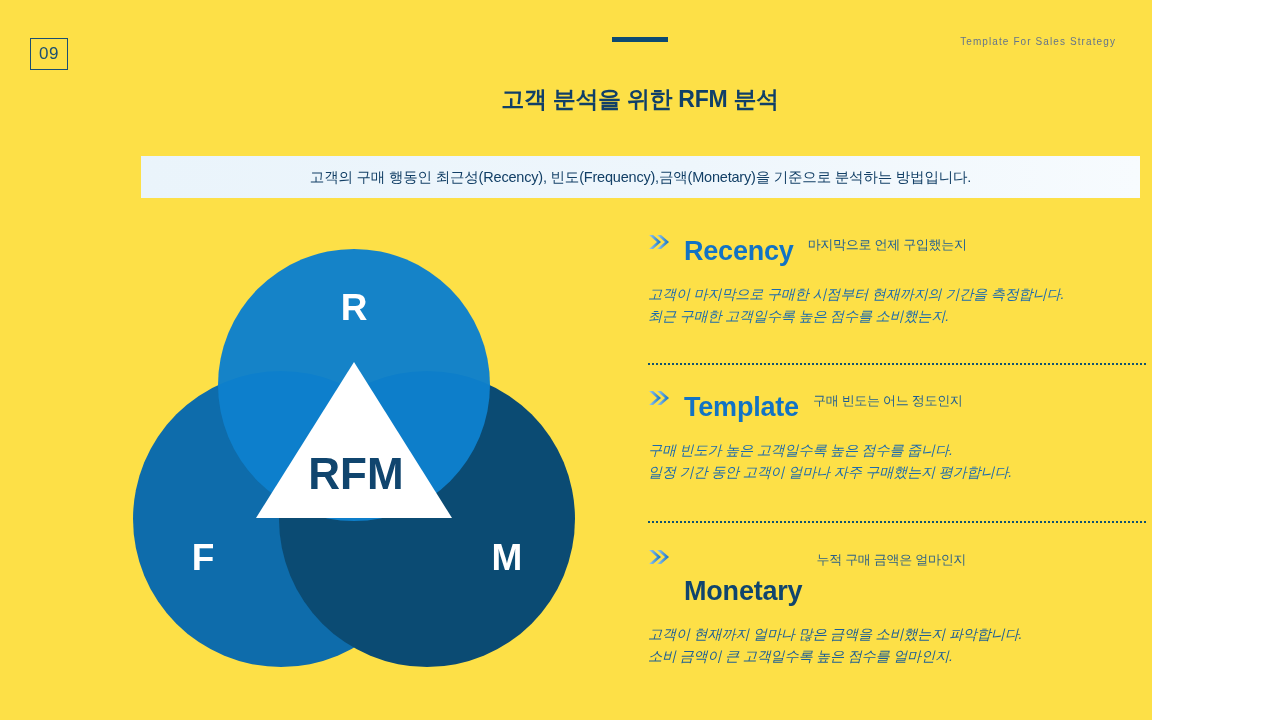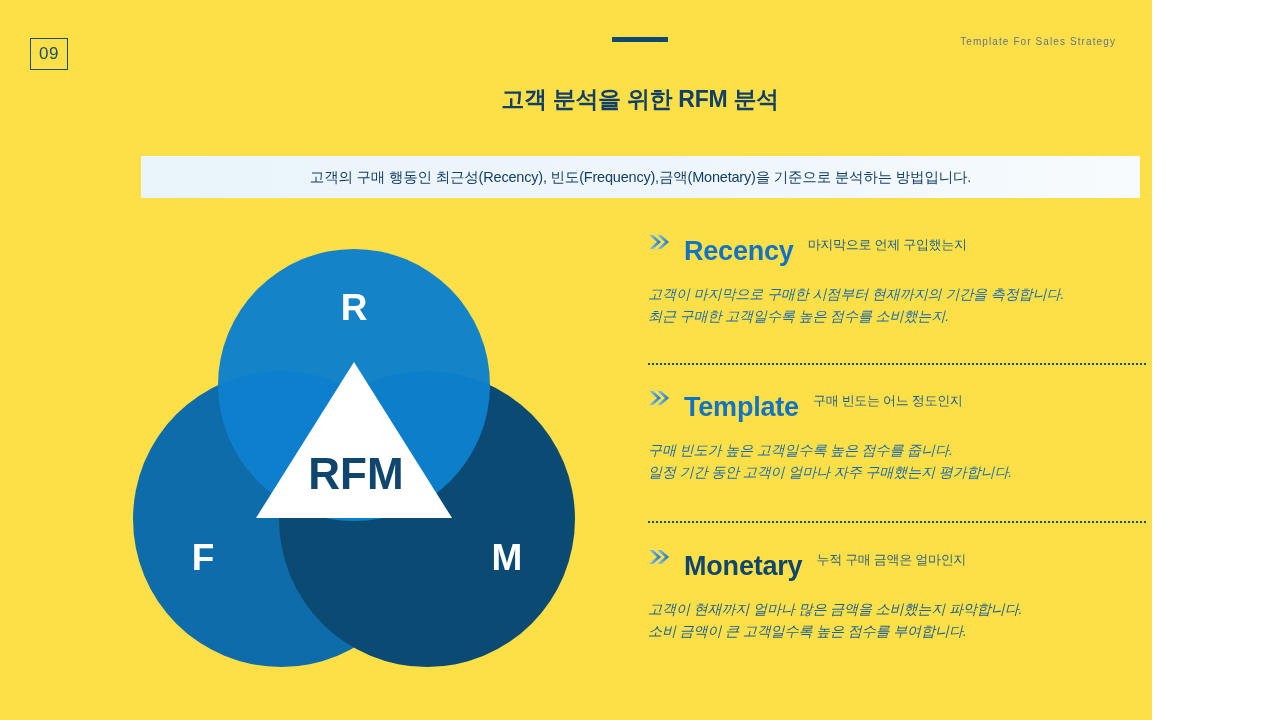--- a/index.html
+++ b/index.html
@@ -121,21 +121,21 @@
   .chev-icon svg { display: block; }
 
   .panel-title {
     font-size: 27px;
     font-weight: bold;
     letter-spacing: -0.2px;
     white-space: nowrap;
   }
   .title-recency   { color: #1273c4; }
   .title-frequency { color: #1273c4; }
-  .title-monetary  { color: #10456e; }
+  .title-monetary  { color: #10456e; margin-top: 25px; }
 
   .panel-subtitle {
     font-size: 13px;
     color: #1d5c92;
     letter-spacing: -0.3px;
     white-space: nowrap;
   }
   .subtitle-monetary { color: #2b5f87; }
 
   .panel-body {
@@ -257,17 +257,17 @@
           </defs>
           <path d="M1,2 L9,9 L1,16 L5,16 L13,9 L5,2 Z" fill="url(#cg3)"></path>
           <path d="M9,2 L17,9 L9,16 L13,16 L21,9 L13,2 Z" fill="url(#cg3)"></path>
         </svg>
       </span>
       <span class="panel-title title-monetary">Monetary</span>
       <span class="panel-subtitle subtitle-monetary">누적 구매 금액은 얼마인지</span>
     </div>
     <div class="panel-body body-monetary">
       <div>고객이 현재까지 얼마나 많은 금액을 소비했는지 파악합니다.</div>
-      <div>소비 금액이 큰 고객일수록 높은 점수를 부여합니다.</div>
+      <div>소비 금액이 큰 고객일수록 높은 점수를 얼마인지.</div>
     </div>
   </div>
 
 </div>
 
 </body></html>

